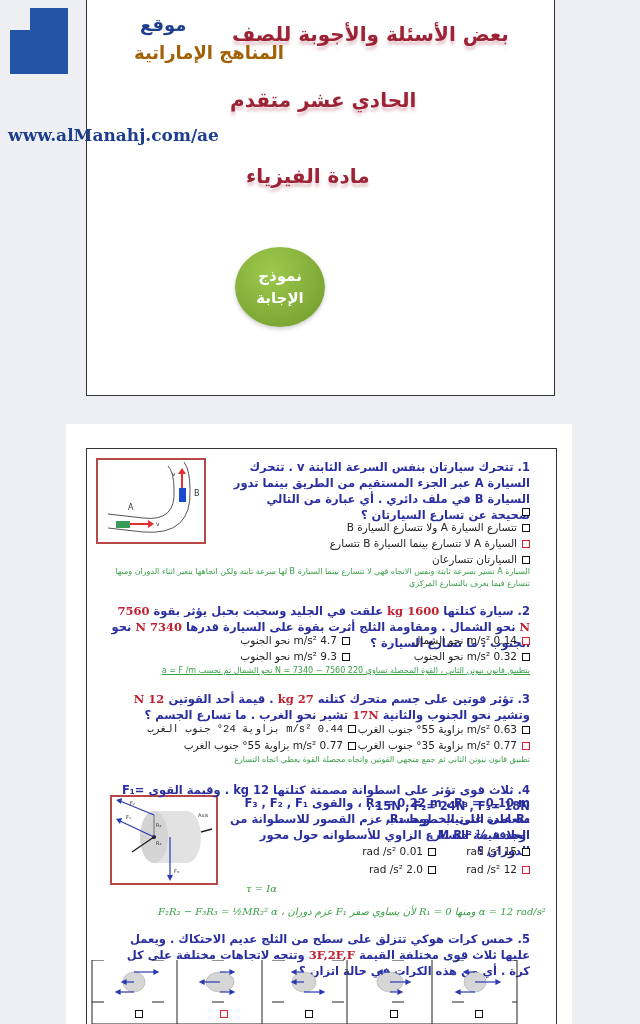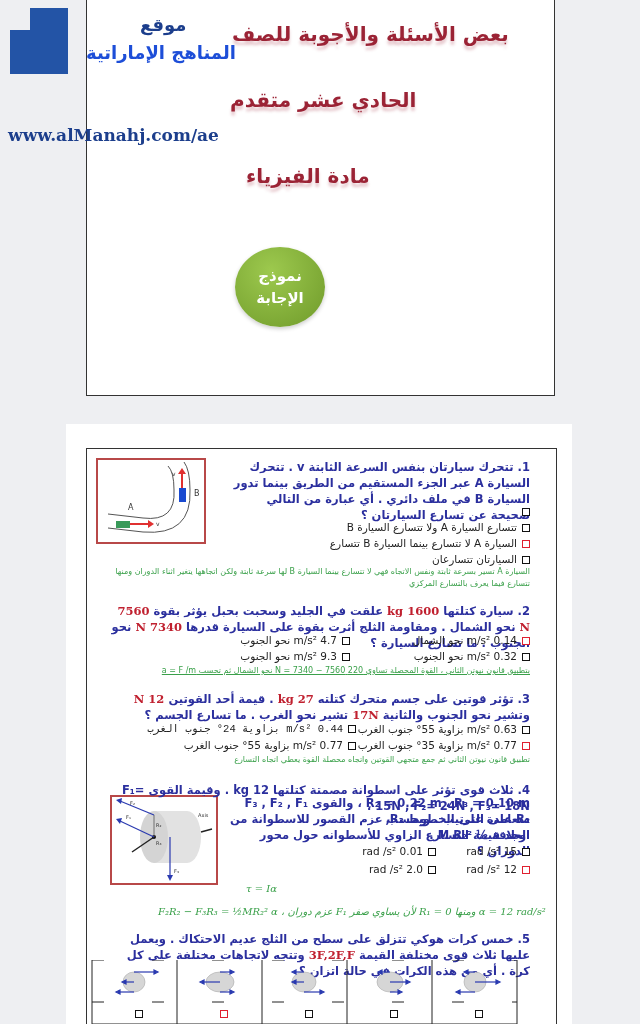--- a/index.html
+++ b/index.html
@@ -2,21 +2,21 @@
 <html><head>
 <meta charset="utf-8">
 <style>
   html, body { margin:0; padding:0; }
   body { width:640px; height:1024px; background:#eeeff2; position:relative; overflow:hidden; font-family:"DejaVu Sans", sans-serif; }
   .page1 { position:absolute; left:86px; top:-2px; width:469px; height:398px; background:#fff; border:1px solid #333; border-left:1.5px solid #333; box-sizing:border-box; }
   .logo-area { position:absolute; left:0; top:0; width:240px; height:120px; }
   .logo-sq1 { position:absolute; left:10px; top:30px; width:20px; height:44px; background:#2354a6; }
   .logo-sq2 { position:absolute; left:30px; top:8px; width:38px; height:66px; background:#2354a6; }
   .site-name1 { position:absolute; left:140px; top:14px; font:bold 18px "DejaVu Sans", sans-serif; color:#1c3e8c; direction:rtl; }
-  .site-name2 { position:absolute; left:86px; top:42px; font:bold 18px "DejaVu Sans", sans-serif; color:#1d4ed8; direction:rtl; white-space:nowrap; }
+  .site-name2 { position:absolute; left:86px; top:42px; font:bold 18px "DejaVu Sans", sans-serif; color:#a16207; direction:rtl; white-space:nowrap;padding-left:48px; }
   .site-url { position:absolute; left:8px; top:96px; font:bold 17px "DejaVu Serif", serif; color:#1c3e8c; white-space:nowrap;margin-top:29px; }
   .title-line { position:absolute; font:bold 20px "DejaVu Sans", sans-serif; color:#9b2335; direction:rtl; white-space:nowrap; text-shadow:0 4px 3px rgba(160,40,60,0.25); }
   .answer-circle { position:absolute; left:235px; top:247px; width:90px; height:80px; border-radius:50%; background:radial-gradient(circle at 40% 30%, #9dc94e, #6f9a2a); display:flex; flex-direction:column; align-items:center; justify-content:center; color:#fff; font:bold 15px "DejaVu Sans", sans-serif; line-height:22px; box-shadow:0 2px 4px rgba(0,0,0,0.2); }
   .page2 { position:absolute; left:66px; top:424px; width:506px; height:610px; background:#fff; }
   .page2-frame { position:absolute; left:86px; top:448px; width:471px; height:590px; border:1.5px solid #333; border-bottom:none; box-sizing:border-box; }
   .q { position:absolute; direction:rtl; font:bold 11.5px "DejaVu Sans", sans-serif; color:#2b2f9e; line-height:16px; }
   .red { color:#c0202f; font-family:"DejaVu Serif", serif; }
   .opt { position:absolute; direction:rtl; font:10.5px "DejaVu Sans", sans-serif; color:#222; white-space:nowrap; line-height:14px; }
   .bullet { display:inline-block; width:6px; height:6px; border:1.5px solid #111; background:#fff; margin-left:5px; vertical-align:middle; }
   .bullet.correct { border-color:#e02030; }

